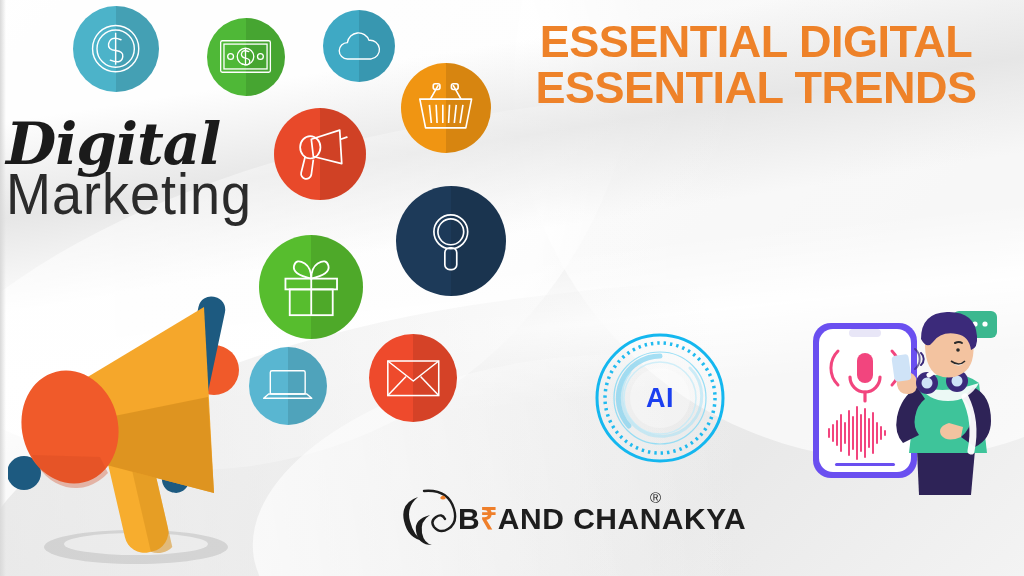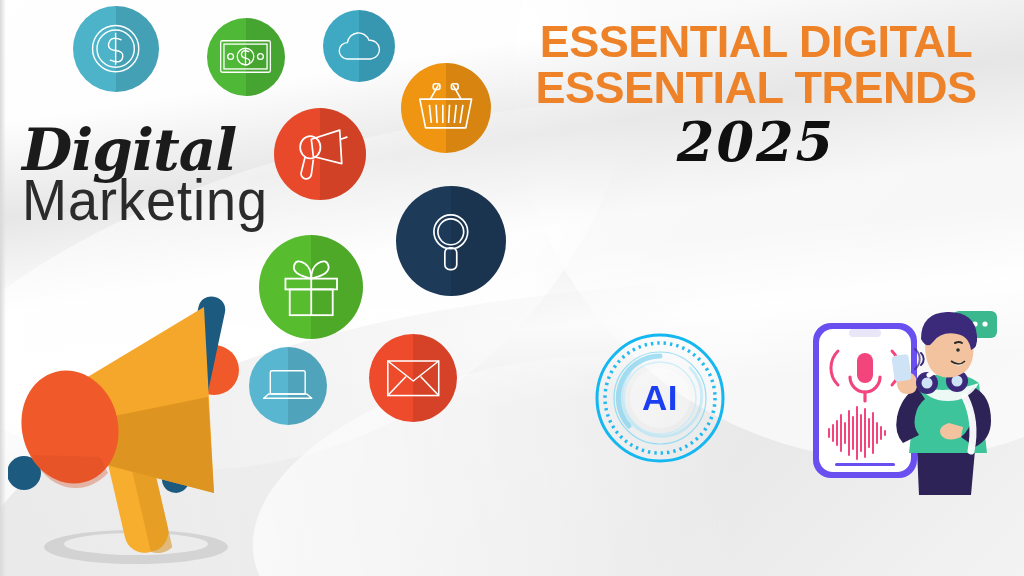--- a/index.html
+++ b/index.html
@@ -99,21 +99,21 @@
     margin-top: 6px;
     font-family: "DejaVu Serif", serif;
     font-style: italic;
     font-weight: 700;
     font-size: 54px;
     color: #101010;
     letter-spacing: 2px;
   }
 
   
-  .wordmark { position:absolute; left: 6px; top: 124px; width: 260px; margin-left: 16px; }
+  .wordmark { position:absolute; left: 6px; top: 118px; width: 260px; }
   .wm-digital {
     font-family: "DejaVu Serif", serif;
     font-style: italic;
     font-weight: 700;
     font-size: 58px;
     color: #1b1b1b;
     line-height: .92;
     letter-spacing: -1px;
   }
   .wm-marketing {
@@ -145,21 +145,21 @@
 
   
   .megaphone { position:absolute; left: 8px; top: 285px; width: 250px; height: 285px; }
 
   
   .ai-badge { position:absolute; left: 592px; top: 330px; width: 136px; height: 136px; }
   .ai-text {
     position:absolute; left:0; top:0; width:100%; height:100%;
     display:flex; align-items:center; justify-content:center;
     font-family:"Liberation Sans", sans-serif;
-    font-weight:700; font-size:35px; color:#1b3ff0;
+    font-weight:700; font-size:27px; color:#1b3ff0;
     letter-spacing:.5px;
   }
 
   
   .voice { position:absolute; left: 805px; top: 305px; width: 215px; height: 190px; }
 
   
   .logo { position:absolute; left: 398px; top: 485px; width: 290px; height: 62px; }
   .logo-text {
     position:absolute; left:60px; top:12px;
@@ -187,21 +187,20 @@
     <div class="swoosh sw2"></div>
     <div class="band2"></div>
     <div class="swoosh sw3"></div>
     <div class="swoosh sw5"></div>
     <div class="edge-l"></div>
   </div>
 
   <div class="headline">
     <span class="hl">ESSENTIAL DIGITAL</span>
     <span class="hl">ESSENTIAL TRENDS</span>
-    <span class="year">2025</span>
   </div>
 
   <div class="wordmark">
     <div class="wm-digital">Digital</div>
     <div class="wm-marketing">Marketing</div>
   </div>
 
   <div id="icon-cluster">
       <div class="icon-circle" style="left: 73px; top: 6px; width: 86px; height: 86px; background: rgb(76, 179, 201);">
         <div class="shade"></div>
@@ -404,14 +403,29 @@
         <path d="M146 56 q8 6 14 0" stroke="#2a2a2a" stroke-width="1.6" fill="none"></path>
 
         <path d="M116 48 a8 8 0 0 1 0 12" fill="none" stroke="#3b2a7a" stroke-width="2" stroke-linecap="round"></path>
         <path d="M110 44 a13 13 0 0 1 0 20" fill="none" stroke="#3b2a7a" stroke-width="2" stroke-linecap="round" opacity=".7"></path>
 
         <path d="M160 92 q12 24 6 54" fill="none" stroke="#ffffff" stroke-width="7" stroke-linecap="round" opacity=".95"></path>
       </g>
     </svg>
   </div>
 
+  <div class="logo">
+    <svg viewBox="0 0 290 62" width="290" height="62" style="position:absolute;left:0;top:0;">
+
+      <g>
+        <path d="M26 6 q24 -2 30 18 q4 14 -6 20 q-8 5 -14 -2 q-4 -6 2 -10 q6 -4 9 2" fill="none" stroke="#1d1d1d" stroke-width="2.4" stroke-linecap="round"></path>
+        <path d="M20 12 q-12 10 -8 24 q4 16 14 20 q-16 -2 -20 -20 q-4 -18 14 -24 z" fill="#1d1d1d"></path>
+        <path d="M32 30 q-10 6 -8 18 q2 10 10 12 q-14 0 -16 -14 q-2 -12 14 -16 z" fill="#1d1d1d"></path>
+        <path d="M42 13 q3 -5 6 0 q-3 3 -6 0 z" fill="#ef7f2a"></path>
+      </g>
+    </svg>
+    <div class="logo-text">
+      <span>B</span><span class="rupee">₹</span><span>AND CHANAKYA</span>
+    </div>
+    <div class="logo-reg">®</div>
+  </div>
 
 </div>
 
 </body></html>

